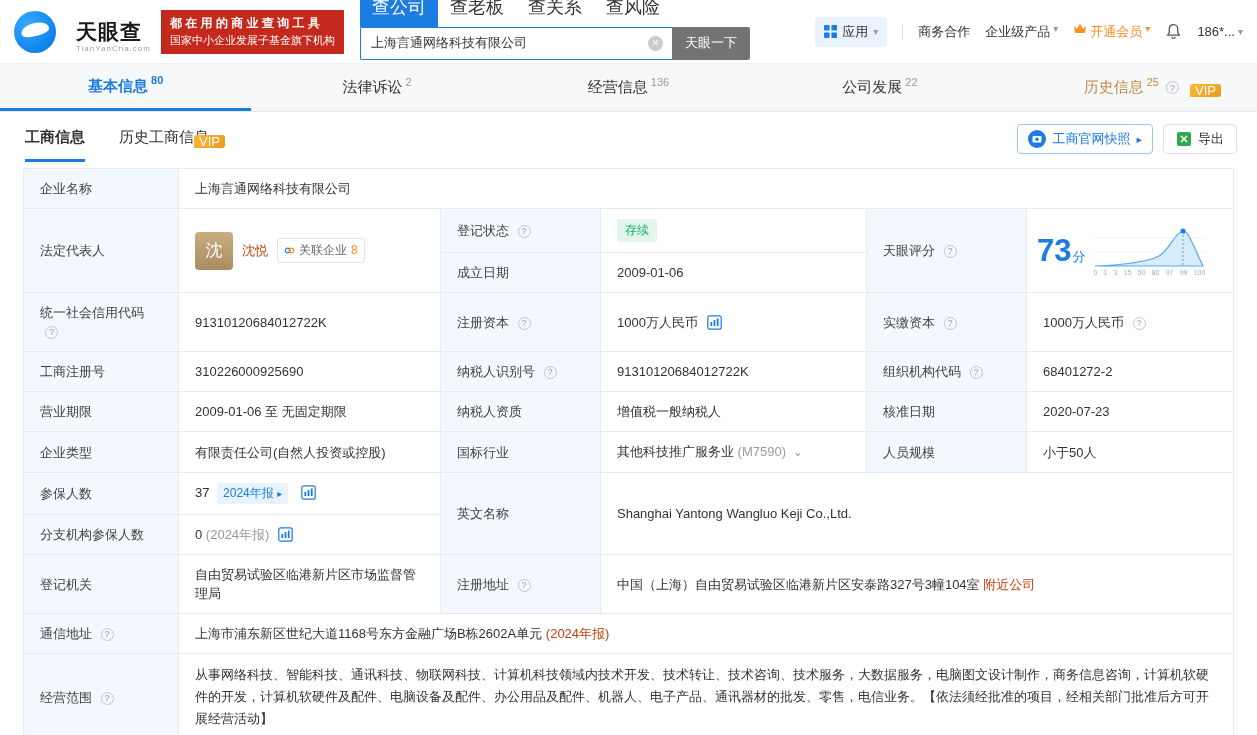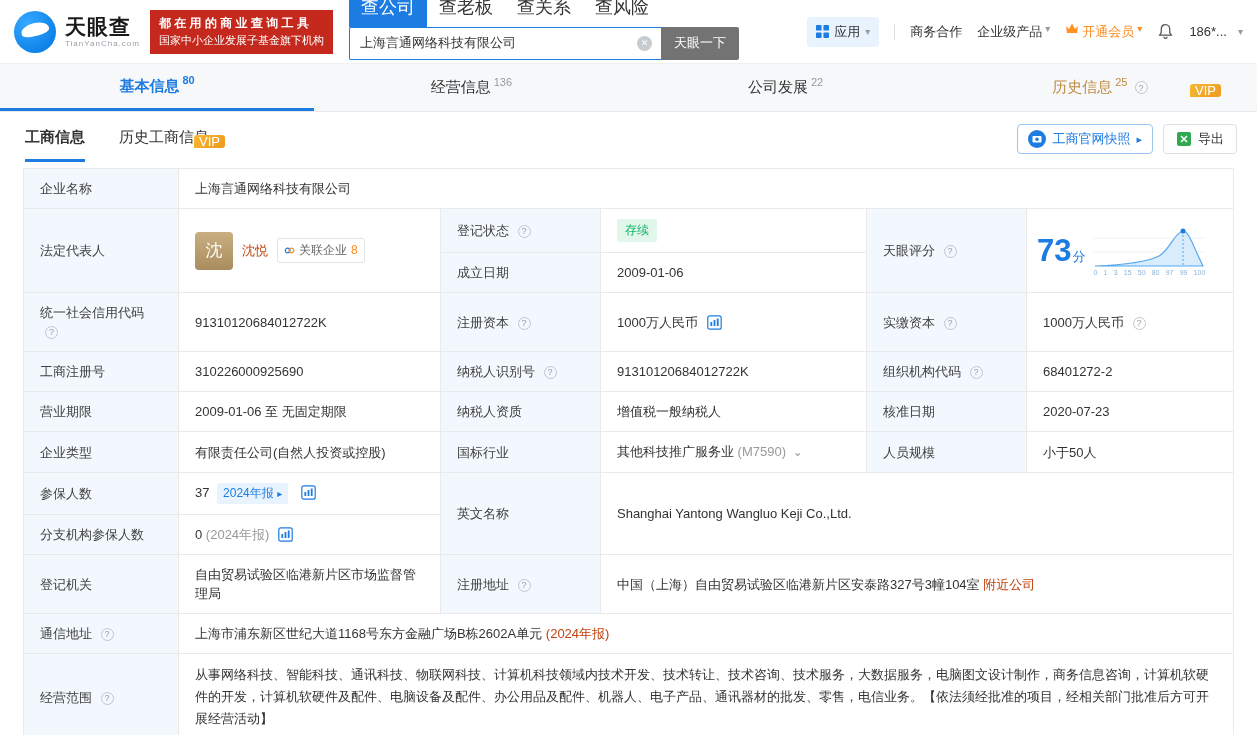--- a/index.html
+++ b/index.html
@@ -6,21 +6,21 @@
   html,body { background:#fff; }
   body {
     width:1257px; height:735px; overflow:hidden;
     font-family:"Liberation Sans","DejaVu Sans",sans-serif;
     color:#333; font-size:13px;
   }
   [data-interactable="true"] { cursor:pointer; }
 
   
   .topbar { display:flex; align-items:center; height:64px; padding:0 14px; border-bottom:1px solid #f0f0f0; }
-  .logo { display:flex; align-items:center; gap:9px; }
+  .logo { display:flex; align-items:flex-end; gap:20px; }
   .logo-icon { width:42px; height:42px; border-radius:50%; background:radial-gradient(circle at 32% 30%, #35aaff, #0072e0); position:relative; overflow:hidden; flex:0 0 auto; }
   .logo-icon::after { content:""; position:absolute; left:7px; top:12px; width:28px; height:13px; background:#fff; border-radius:60% 60% 50% 50% / 70% 70% 40% 40%; transform:rotate(-14deg); }
   .logo-txt .t1 { font-size:21px; font-weight:bold; color:#1a1a1a; letter-spacing:1px; line-height:24px; }
   .logo-txt .t2 { font-size:8px; color:#9aa0a6; letter-spacing:1px; }
   .promo { margin-left:10px; background:#c5281c; color:#fff; padding:5px 9px; line-height:17px; white-space:nowrap; }
   .promo .l1 { font-size:12px; font-weight:bold; }
   .promo .l2 { font-size:11px; }
 
   .search-block { margin-left:16px; display:flex; flex-direction:column; justify-content:flex-end; }
   .search-tabs { display:flex; align-items:flex-end; height:23px; }
@@ -33,21 +33,21 @@
   .search-btn { height:33px; width:78px; background:#737373; color:#fff; border:none; font-size:13px; border-radius:0 2px 2px 0; font-family:inherit; }
 
   .header-right { margin-left:auto; display:flex; align-items:center; gap:15px; white-space:nowrap; }
   .apps-chip { display:flex; align-items:center; gap:5px; background:#e9f3fe; border-radius:4px; padding:6px 9px; font-size:13px; color:#333; }
   .hdr-divider { width:1px; height:16px; background:#e0e0e0; }
   .hdr-link { font-size:13px; color:#333; display:flex; align-items:flex-start; gap:3px; }
   .hdr-vip { color:#ff8b1f; }
   .caret { font-size:10px; color:#999; }
   .hdr-vip .caret { color:#ff8b1f; }
   .bell-wrap { display:flex; align-items:center; }
-  .user-chip { display:flex; align-items:center; gap:11px; font-size:13px; color:#333; }
+  .user-chip { display:flex; align-items:center; gap:3px; font-size:13px; color:#333; }
 
   
   .main-tabs { display:flex; height:48px; background:#f7f8fa; border-bottom:1px solid #e7e9ec; }
   .mtab { flex:1; display:flex; align-items:center; justify-content:center; gap:2px; font-size:15px; color:#333; position:relative; }
   .mtab.active { color:#1d7ce2; font-weight:bold; border-bottom:3px solid #1d7ce2; }
   .mtab-count { font-size:11px; color:#999; vertical-align:super; position:relative; top:-6px; margin-left:1px; }
   .mtab.active .mtab-count { color:#1d7ce2; }
   .mtab.gold { color:#bf8b44; }
   .mtab.gold .mtab-count { color:#bf8b44; }
   .mtab .vip-tag { position:absolute; top:4px; right:36px; }
@@ -164,20 +164,24 @@
       <span data-interactable="false">186*...</span>
       <span class="caret" data-interactable="false">▾</span>
     </span>
   </div>
 </header>
 
 <nav class="main-tabs" data-interactable="false">
   <div class="mtab active" data-interactable="true">
     <span data-interactable="false">基本信息</span>
     <span class="mtab-count" data-interactable="false">80</span>
+  </div>
+  <div class="mtab" data-interactable="true">
+    <span data-interactable="false">法律诉讼</span>
+    <span class="mtab-count" data-interactable="false">2</span>
   </div>
   <div class="mtab" data-interactable="true">
     <span data-interactable="false">经营信息</span>
     <span class="mtab-count" data-interactable="false">136</span>
   </div>
   <div class="mtab" data-interactable="true">
     <span data-interactable="false">公司发展</span>
     <span class="mtab-count" data-interactable="false">22</span>
   </div>
   <div class="mtab gold" data-interactable="true">

